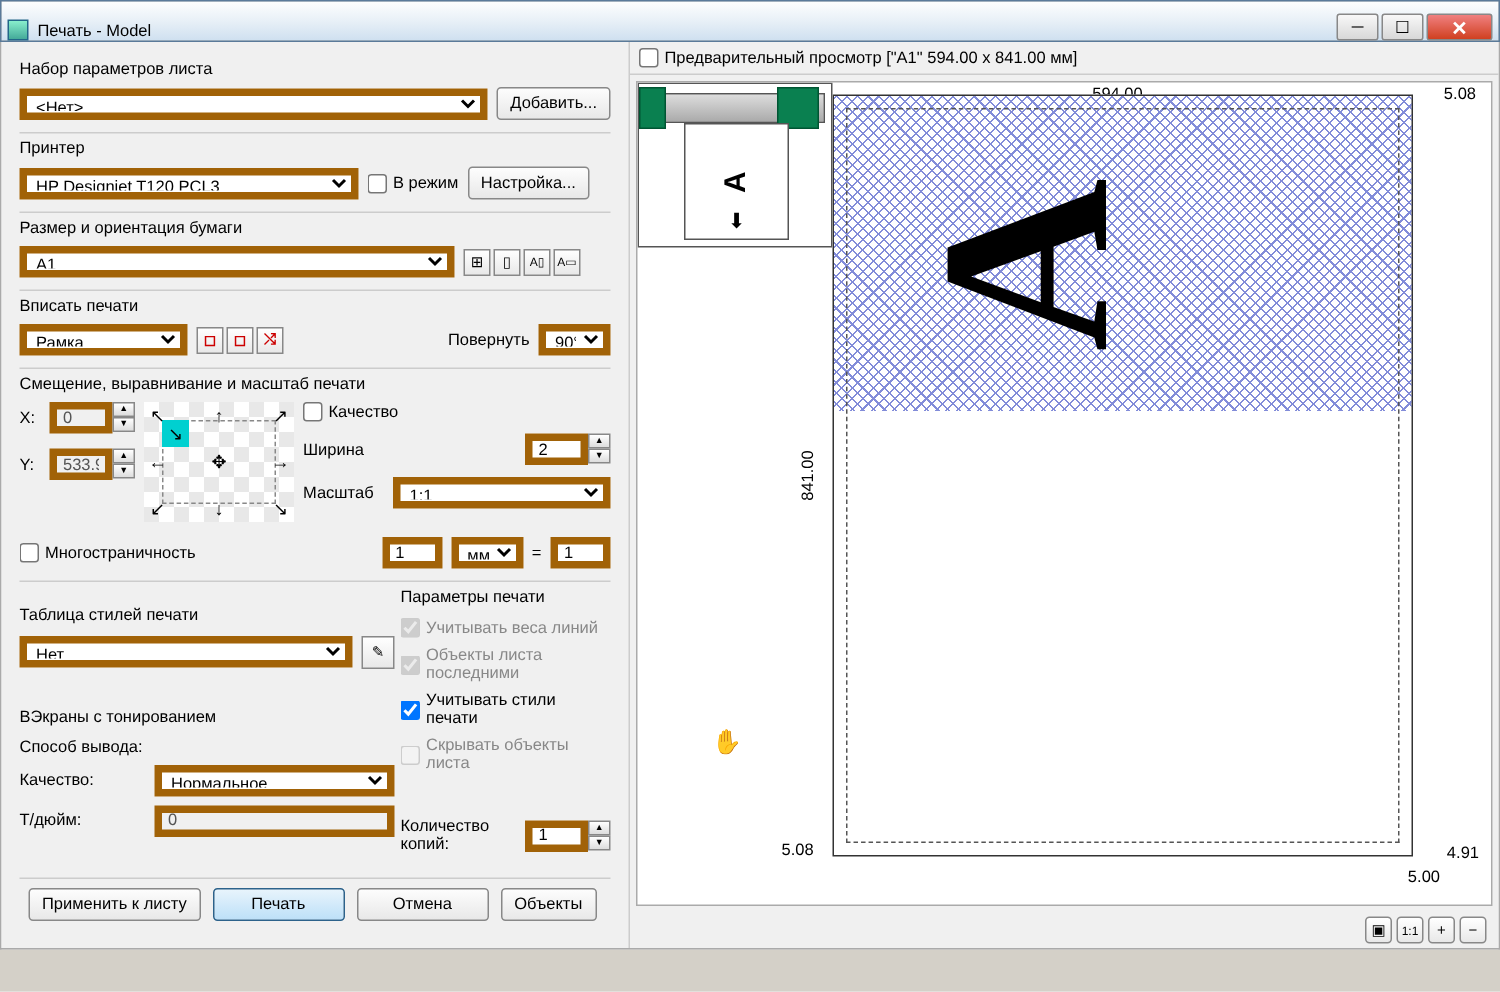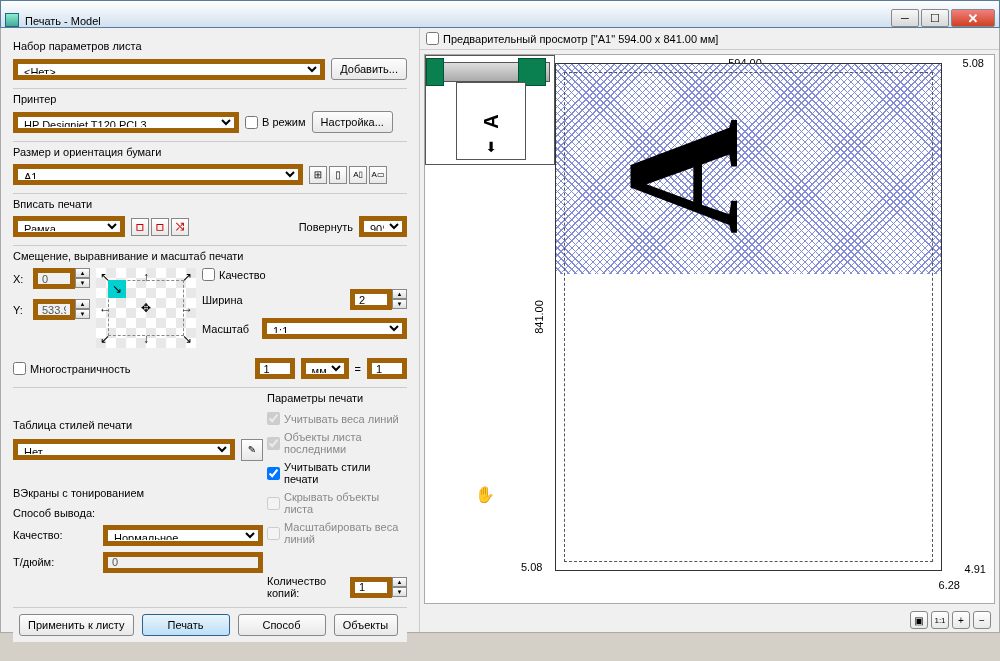--- a/index.html
+++ b/index.html
@@ -215,43 +215,39 @@
             <span>Объекты листа последними</span>
           </label>
       <label class="ck">
             <input type="checkbox" checked="" style="">
             <span>Учитывать стили печати</span>
           </label>
       <label class="ck dis">
             <input type="checkbox" disabled="" style="">
             <span>Скрывать объекты листа</span>
           </label>
-      <label class="ck dis">
-            <input type="checkbox" disabled="" style="">
-            <span>Масштабировать веса линий</span>
-          </label>
       <div style="height:18px"></div>
       <div class="row">
             <span>Количество копий:</span>
         <div class="spin" style="margin-left:auto">
               <input type="text" value="1" style="">
               <div class="spbt">
                 <span>▲</span>
                 <span>▼</span>
               </div>
             </div>
           </div>
     </div>
   </div>
 
   <div style="flex:1"></div>
   <div class="foot">
     <button class="btn" style="min-width:110px">Применить к листу</button>
     <button class="btn def">Печать</button>
-    <button class="btn">Способ</button>
+    <button class="btn">Отмена</button>
     <button class="btn" style="min-width:64px">Объекты</button>
   </div>
 </div>
 
 <div class="rp">
   <div class="ph">
     <label class="ck">
           <input type="checkbox" style="">
           <span>Предварительный просмотр ["A1" 594.00 x 841.00 мм]</span>
         </label>
@@ -270,21 +266,21 @@
     <div class="dc" style="top:2px;right:10px">5.08</div>
     <div class="paper">
       <div class="hatch"></div>
       <div class="bigA">A</div>
       <div class="dashb"></div>
       <div class="dimr">841.00</div>
     </div>
     <div class="hand">✋</div>
     <div class="dc" style="bottom:30px;left:96px">5.08</div>
     <div class="dc" style="bottom:28px;right:8px">4.91</div>
-    <div class="dc" style="bottom:12px;right:34px">6.28</div>
+    <div class="dc" style="bottom:12px;right:34px">5.00</div>
   </div>
   <div class="rft">
     <div class="ib">▣</div>
     <div class="ib" style="font-size:8px">1:1</div>
     <div class="ib">+</div>
     <div class="ib">−</div>
   </div>
 </div>
 </div>
 

